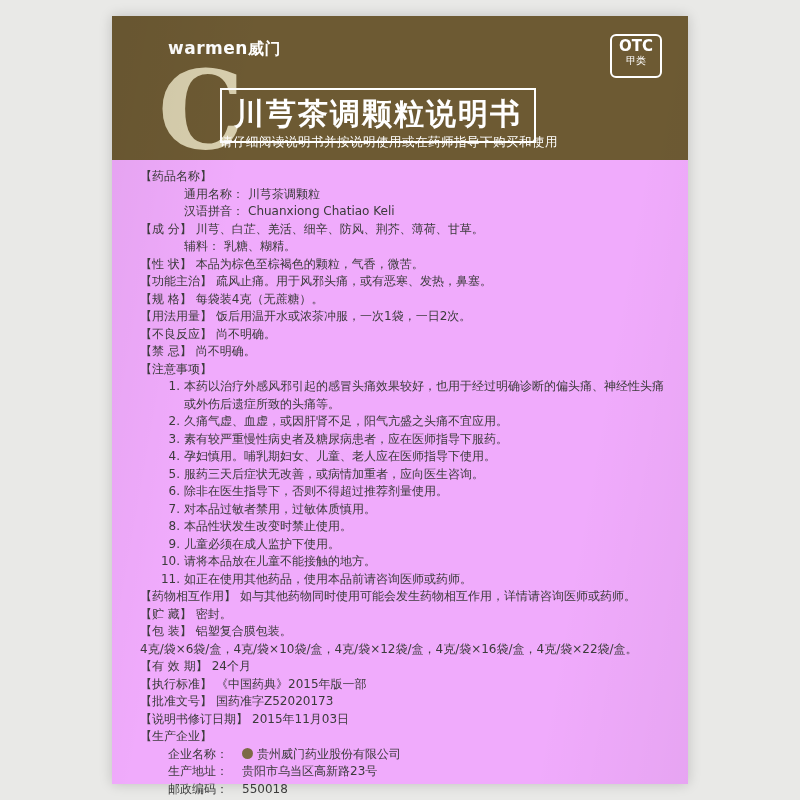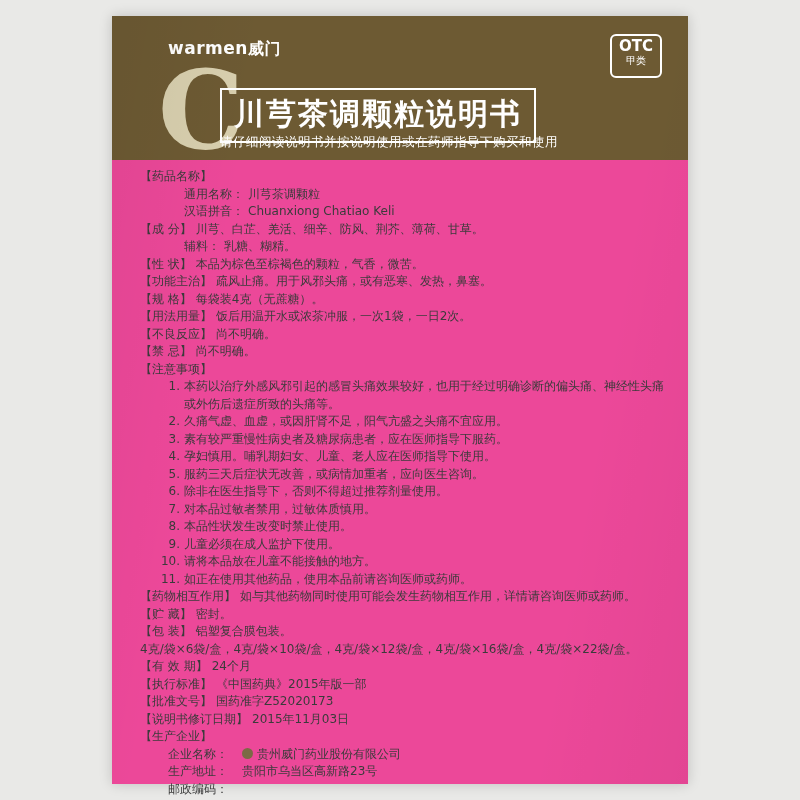--- a/index.html
+++ b/index.html
@@ -3,21 +3,21 @@
 <meta charset="utf-8">
 <style>
   html,body{margin:0;padding:0;}
   body{
     width:800px;height:800px;overflow:hidden;
     background:#e9e9e7;
     font-family:"DejaVu Sans","Liberation Sans",sans-serif;
   }
   .sheet{
     position:absolute;left:112px;top:16px;width:576px;height:768px;
-    background:#ec4899;
+    background:#f0abfc;
     box-shadow:0 0 12px rgba(0,0,0,0.18);
   }
   
   .sheet:after{
     content:"";position:absolute;inset:0;pointer-events:none;
     background:linear-gradient(100deg,rgba(0,0,0,0.05) 0%,rgba(255,255,255,0) 22%,rgba(255,255,255,0) 78%,rgba(0,0,0,0.04) 100%);
   }
   .banner{
     position:relative;height:144px;width:100%;
     background:#6d5a33;
@@ -239,20 +239,21 @@
       <div class="frow">
         <span class="k">企业名称：</span>
         <span class="v"><span class="logo-dot"></span><span>贵州威门药业股份有限公司</span></span>
       </div>
       <div class="frow">
         <span class="k">生产地址：</span>
         <span class="v">贵阳市乌当区高新路23号</span>
       </div>
       <div class="frow">
         <span class="k">邮政编码：</span>
+        <span class="v">550018</span>
       </div>
       <div class="frow">
         <span class="k">电话号码：</span>
         <span class="v">0851-86300666</span>
       </div>
 
     </div>
 
   </div>
 </div>

